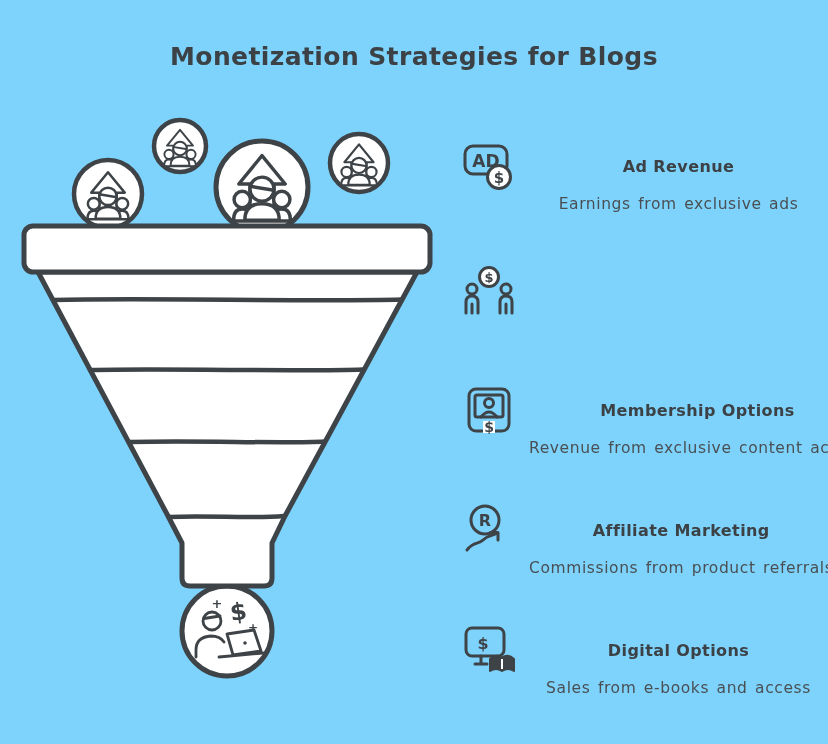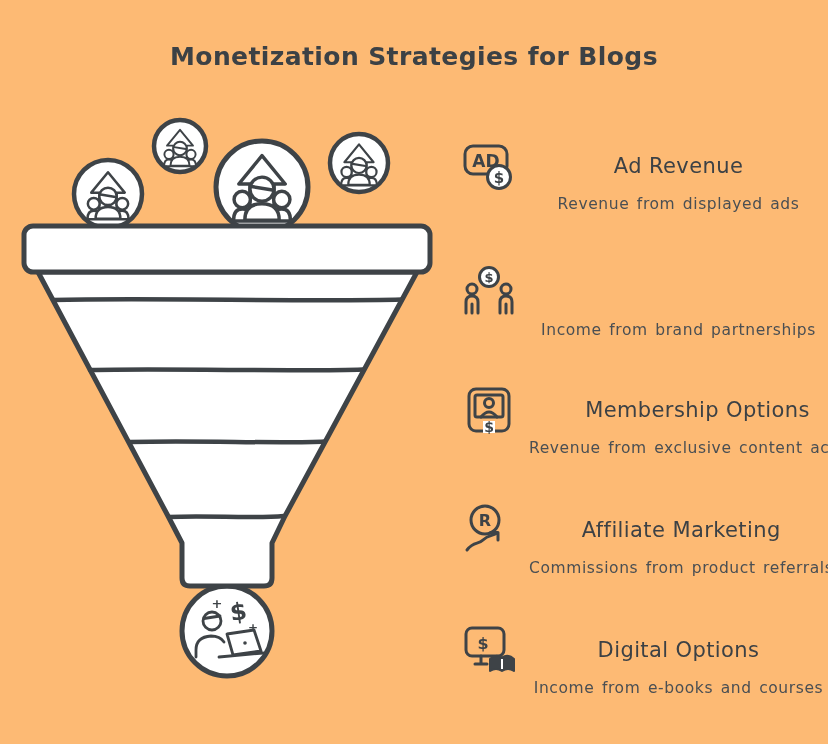--- a/index.html
+++ b/index.html
@@ -1,20 +1,20 @@
 <!DOCTYPE html>
 <html><head>
 <meta charset="utf-8">
 <style>
   * { margin:0; padding:0; box-sizing:border-box; }
   html,body { background:#ffffff; }
   .page {
     position:relative;
     width:828px; height:744px;
-    background:#fdba74;
+    background:#7dd3fc;
     overflow:hidden;
     font-family:"DejaVu Sans","Liberation Sans",sans-serif;
     color:#3c4145;
   }
   .page-title {
     position:absolute; top:42px; left:0; width:100%;
     text-align:center;
     font-size:25px; font-weight:800; letter-spacing:0.4px;
     color:#3c4145;
   }
@@ -25,21 +25,21 @@
     display:grid;
     grid-template-columns:54px 1fr;
     grid-template-rows:54px auto;
     column-gap:13px;
     width:366px;
     text-align:center;
   }
   .strategy-row .icon-cell { grid-column:1; grid-row:1; width:54px; height:54px; }
   .strategy-name {
     grid-column:2; grid-row:1; align-self:center;
-    font-size:21px; font-weight:400; letter-spacing:0.4px;
+    font-size:16px; font-weight:700; letter-spacing:0.4px;
     color:#3c4145; white-space:nowrap;
   }
   .strategy-desc {
     grid-column:2; grid-row:2;
     margin-top:2px;
     font-size:15.5px; font-weight:400;
     letter-spacing:0.6px; word-spacing:2px;
     color:#4a4f53; white-space:nowrap;
   }
   .row-1 { top:139px; } .row-2 { top:265px; } .row-3 { top:383px; }
@@ -117,37 +117,36 @@
   <div class="strategies">
 
     <div class="strategy-row row-1">
       <svg class="icon-cell" viewBox="0 0 54 54">
         <rect class="stroke" x="3" y="7" width="42" height="28" rx="8" stroke-width="3"></rect>
         <text x="24" y="28" font-size="17" font-weight="800" text-anchor="middle">AD</text>
         <circle class="fillw" cx="37" cy="38" r="11.5" stroke-width="3"></circle>
         <text x="37" y="44" font-size="15" font-weight="700" text-anchor="middle">$</text>
       </svg>
       <h2 class="strategy-name">Ad Revenue</h2>
-      <p class="strategy-desc">Revenue from displayed ads</p>
+      <p class="strategy-desc">Earnings from exclusive ads</p>
     </div>
 
     <div class="strategy-row row-2">
       <svg class="icon-cell" viewBox="0 0 54 54">
         <circle class="fillw" cx="27" cy="12" r="9.5" stroke-width="3"></circle>
         <text x="27" y="17" font-size="13" font-weight="700" text-anchor="middle">$</text>
         <g>
           <circle class="stroke" cx="10" cy="24" r="5" stroke-width="3"></circle>
           <path class="stroke" d="M4,48 L4,37 Q4,31 10,31 Q16,31 16,37 L16,48 M10,48 L10,39" stroke-width="3"></path>
         </g>
         <g>
           <circle class="stroke" cx="44" cy="24" r="5" stroke-width="3"></circle>
           <path class="stroke" d="M38,48 L38,37 Q38,31 44,31 Q50,31 50,37 L50,48 M44,48 L44,39" stroke-width="3"></path>
         </g>
       </svg>
-      <p class="strategy-desc">Income from brand partnerships</p>
     </div>
 
     <div class="strategy-row row-3">
       <svg class="icon-cell" viewBox="0 0 54 54">
         <rect class="stroke" x="7" y="6" width="40" height="42" rx="7" stroke-width="3"></rect>
         <rect class="stroke" x="13" y="12" width="28" height="22" rx="2" stroke-width="3"></rect>
         <g>
           <circle class="stroke" cx="27" cy="20" r="4.5" stroke-width="3"></circle>
           <path class="stroke" d="M19,34 Q27,24 35,34" stroke-width="3"></path>
         </g>
@@ -175,17 +174,17 @@
       <svg class="icon-cell" viewBox="0 0 54 54">
         <rect class="stroke" x="4" y="5" width="38" height="28" rx="6" stroke-width="3"></rect>
         <text x="21" y="26" font-size="16" font-weight="700" text-anchor="middle">$</text>
         <path class="stroke" d="M19,33 L19,40 M13,41 L25,41" stroke-width="3"></path>
         <g>
           <path d="M28,36 Q34,30.5 40,34.5 L40,48 Q34,44 28,48 Z M40,34.5 Q46,30.5 52,36 L52,48 Q46,44 40,48 Z" fill="#3e4347" stroke="#3e4347" stroke-width="2" stroke-linejoin="round"></path>
           <path d="M40,36 L40,46" stroke="#ffffff" stroke-width="2" fill="none"></path>
         </g>
       </svg>
       <h2 class="strategy-name">Digital Options</h2>
-      <p class="strategy-desc">Income from e-books and courses</p>
+      <p class="strategy-desc">Sales from e-books and access</p>
     </div>
 
   </div>
 </div>
 
 </body></html>

